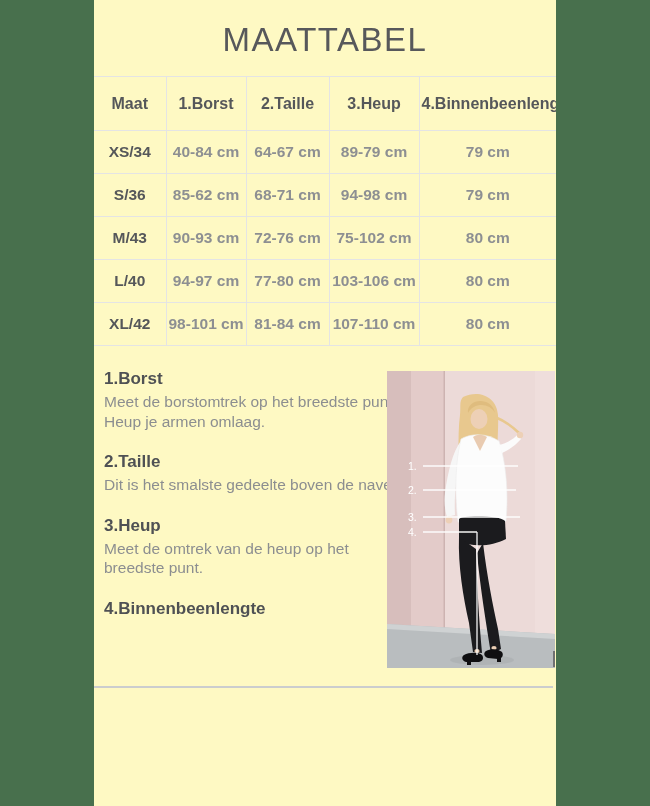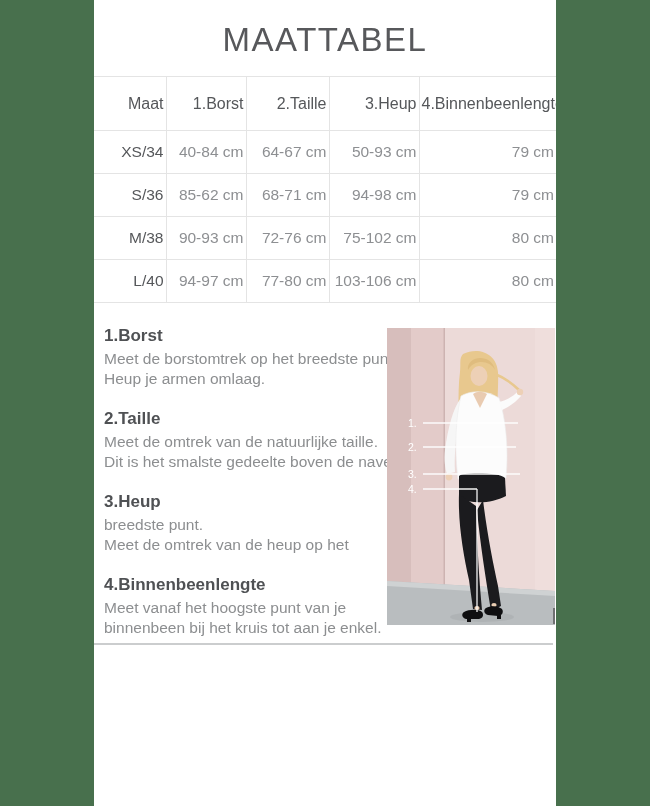--- a/index.html
+++ b/index.html
@@ -5,43 +5,43 @@
   html,body { margin:0; padding:0; }
   body {
     width:650px; height:806px;
     background:#48704d;
     font-family:"Liberation Sans", sans-serif;
     overflow:hidden;
   }
   .page {
     width:462px; height:806px;
     margin:0 auto;
-    background:#ffffff;
+    background:#fef9c3;
     position:relative;
   }
   .title {
     height:76px; line-height:80px;
     text-align:center;
     font-size:33px;
     letter-spacing:1.5px;
     color:#57585b;
     white-space:nowrap;
   }
   table.size-table {
     width:462px;
     border-collapse:collapse;
     table-layout:fixed;
   }
   table.size-table tr { height:43px; }
   table.size-table thead tr { height:54px; border-top:1px solid #e4e4e4; }
   table.size-table tr { border-bottom:1px solid #e4e4e4; }
   table.size-table th, table.size-table td {
-    text-align:right; vertical-align:middle;
+    text-align:center; vertical-align:middle;
     padding:0 2px;
-    font-weight:normal;
+    font-weight:bold;
     overflow:hidden; white-space:nowrap;
   }
   table.size-table th + th, table.size-table td + td { border-left:1px solid #e4e4e4; }
   table.size-table th { font-size:16px; color:#55575a; }
   table.size-table td { font-size:15.5px; color:#8d8f92; }
   table.size-table td.size-cell { color:#55575a; }
   .content { position:relative; height:346px; }
   .sections { padding:23px 0 0 10px; width:300px; }
   .section { margin-bottom:21px; }
   .section h2 {
@@ -96,77 +96,79 @@
         <th>2.Taille</th>
         <th>3.Heup</th>
         <th>4.Binnenbeenlengte</th>
       </tr>
     </thead>
     <tbody>
       <tr>
         <td class="size-cell">XS/34</td>
         <td>40-84 cm</td>
         <td>64-67 cm</td>
-        <td>50-93 cm</td>
+        <td>89-79 cm</td>
         <td>79 cm</td>
       </tr>
       <tr>
         <td class="size-cell">S/36</td>
         <td>85-62 cm</td>
         <td>68-71 cm</td>
         <td>94-98 cm</td>
         <td>79 cm</td>
       </tr>
       <tr>
-        <td class="size-cell">M/38</td>
+        <td class="size-cell">M/43</td>
         <td>90-93 cm</td>
         <td>72-76 cm</td>
         <td>75-102 cm</td>
         <td>80 cm</td>
       </tr>
       <tr>
         <td class="size-cell">L/40</td>
         <td>94-97 cm</td>
         <td>77-80 cm</td>
         <td>103-106 cm</td>
         <td>80 cm</td>
       </tr>
+      <tr>
+        <td class="size-cell">XL/42</td>
+        <td>98-101 cm</td>
+        <td>81-84 cm</td>
+        <td>107-110 cm</td>
+        <td>80 cm</td>
+      </tr>
     </tbody>
   </table>
 
   <div class="content">
 
     <div class="sections">
       <div class="section">
         <h2>1.Borst</h2>
         <p style="margin:0">
           <span class="line">Meet de borstomtrek op het breedste punt.</span>
           <span class="line">Heup je armen omlaag.</span>
         </p>
       </div>
       <div class="section">
         <h2>2.Taille</h2>
         <p style="margin:0">
-          <span class="line">Meet de omtrek van de natuurlijke taille.</span>
           <span class="line">Dit is het smalste gedeelte boven de navel.</span>
         </p>
       </div>
       <div class="section">
         <h2>3.Heup</h2>
         <p style="margin:0">
+          <span class="line">Meet de omtrek van de heup op het</span>
           <span class="line">breedste punt.</span>
-          <span class="line">Meet de omtrek van de heup op het</span>
         </p>
       </div>
       <div class="section">
         <h2>4.Binnenbeenlengte</h2>
-        <p style="margin:0">
-          <span class="line">Meet vanaf het hoogste punt van je</span>
-          <span class="line">binnenbeen bij het kruis tot aan je enkel.</span>
-        </p>
       </div>
     </div>
 
     <div class="photo">
       <svg width="168" height="297" viewBox="0 0 168 297" xmlns="http://www.w3.org/2000/svg">
 
         <rect x="0" y="0" width="168" height="297" fill="#ecdad8"></rect>
         <rect x="0" y="0" width="24" height="297" fill="#d7bebc"></rect>
         <rect x="24" y="0" width="33" height="297" fill="#e3cbc9"></rect>
         <rect x="56.5" y="0" width="1.5" height="297" fill="#cdb3b1"></rect>

